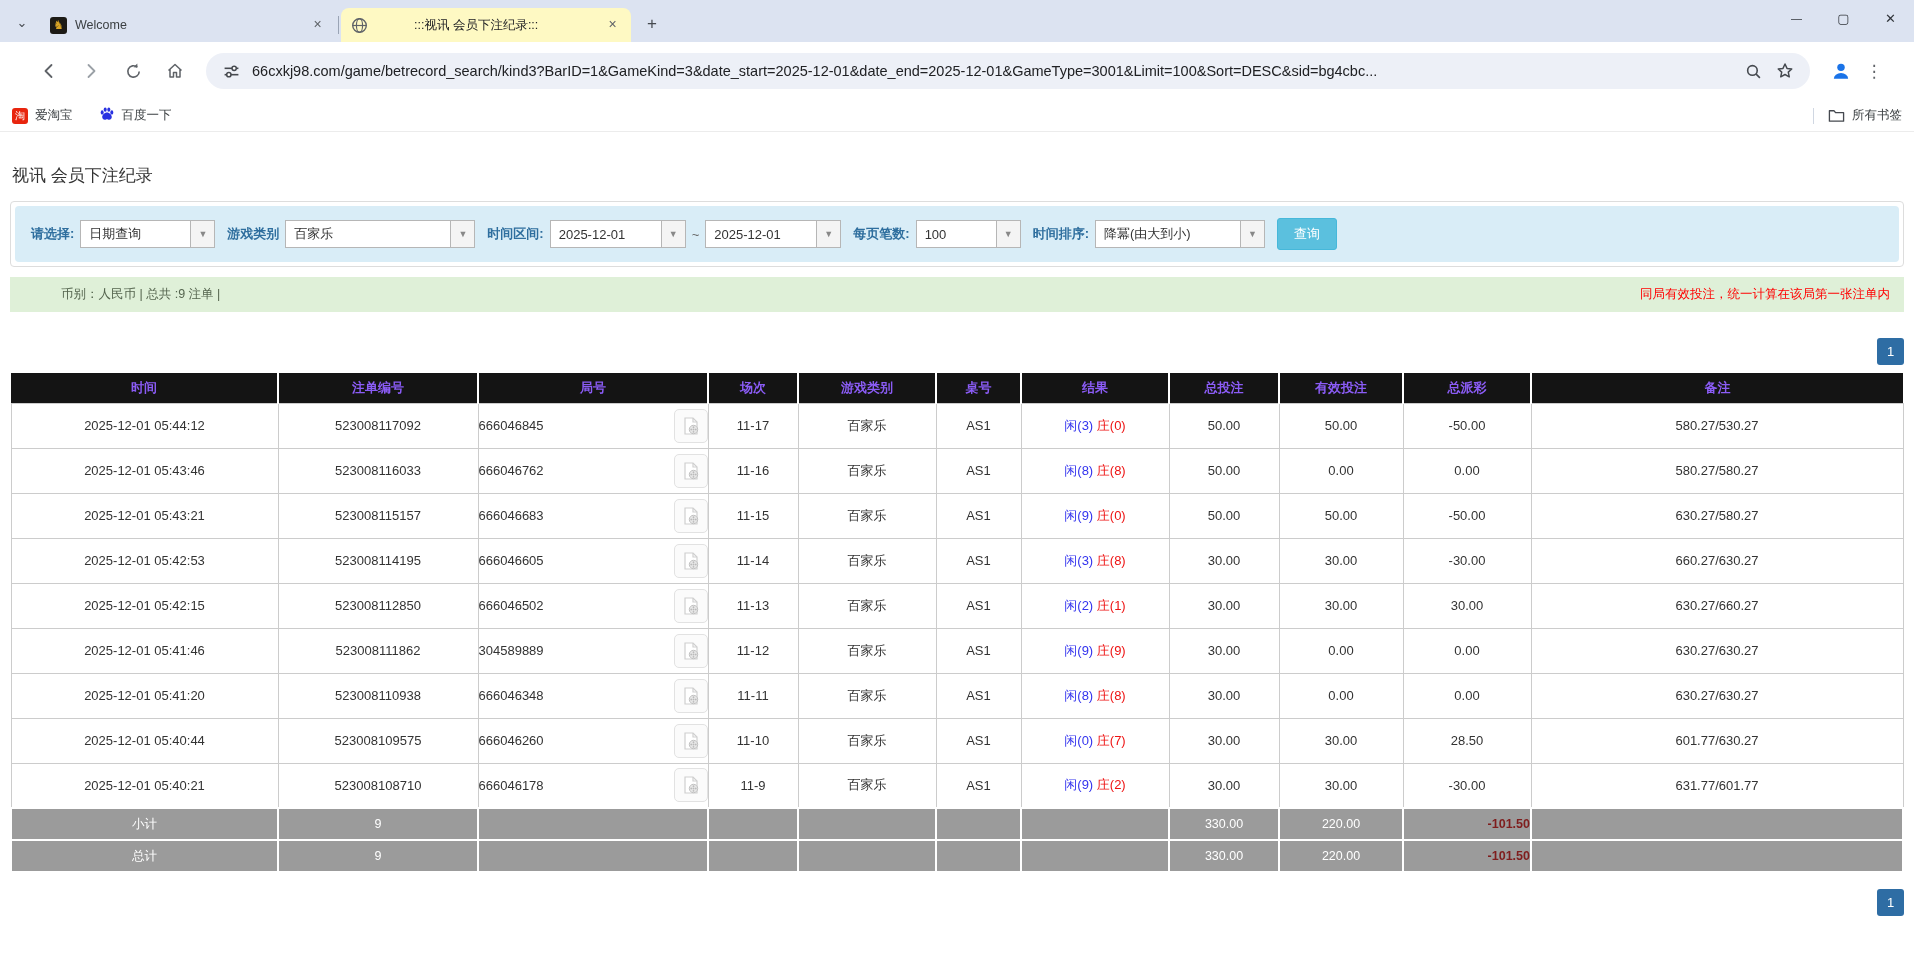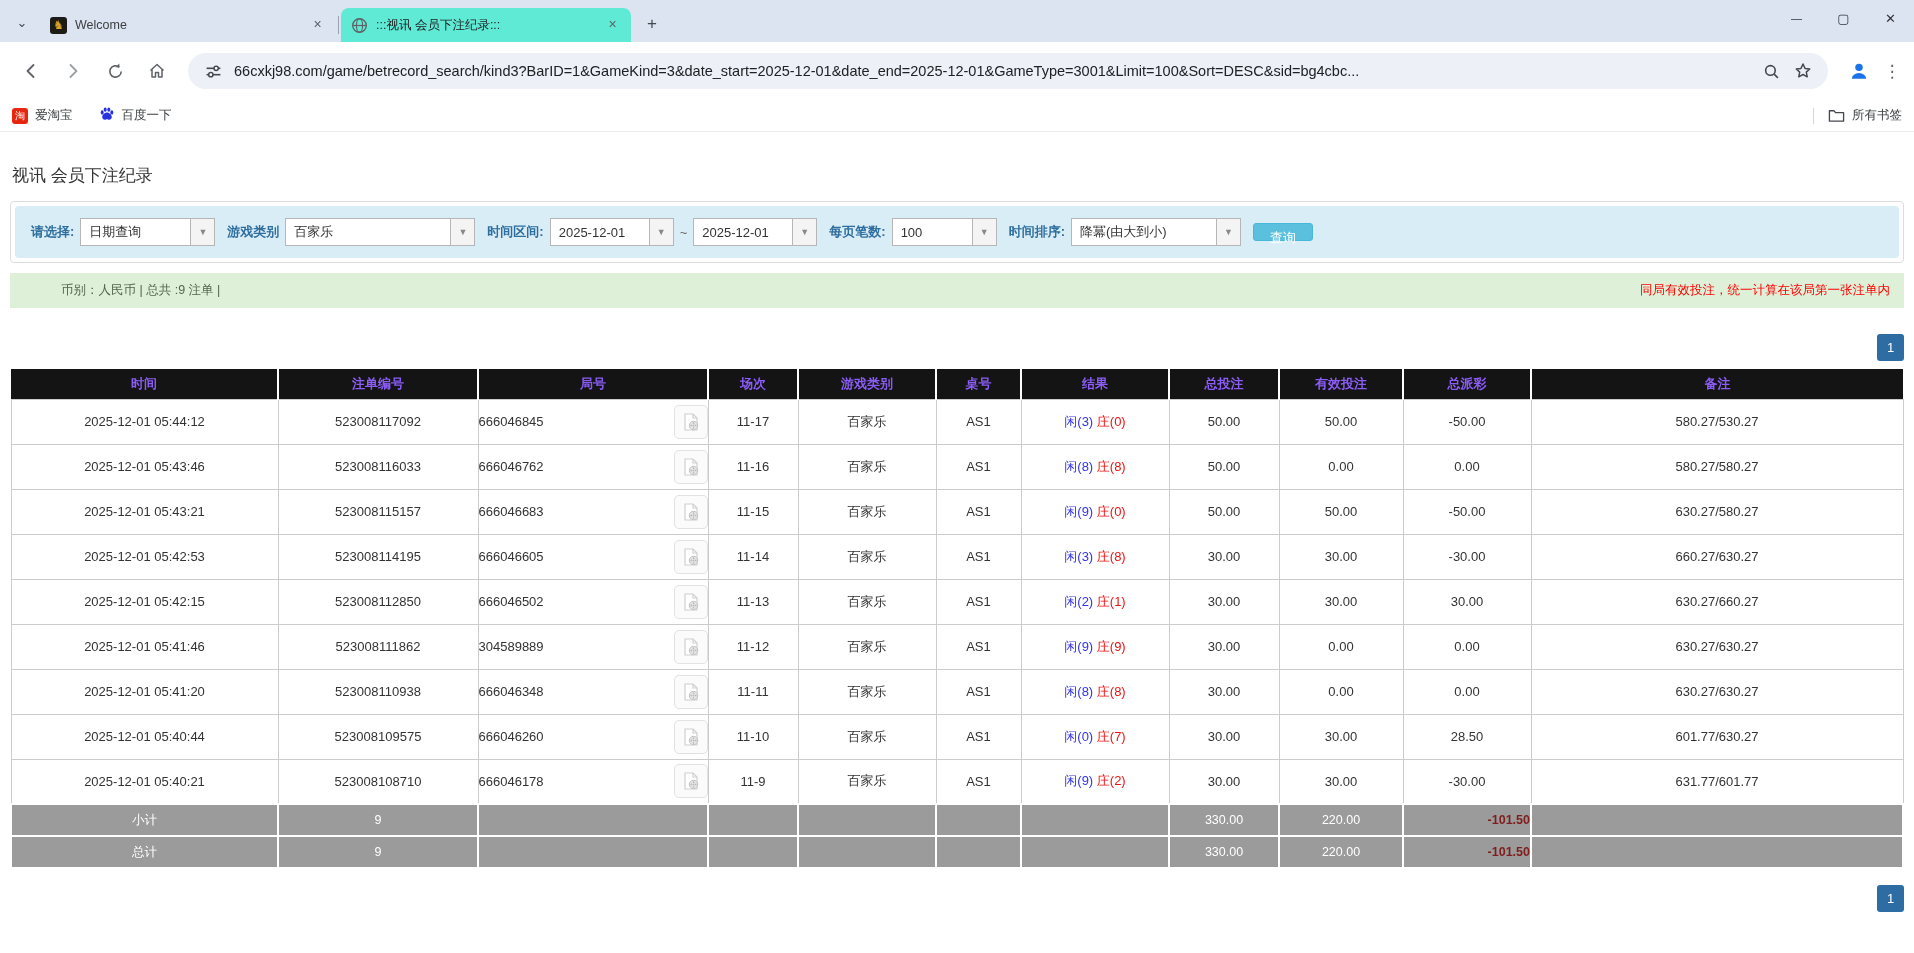--- a/index.html
+++ b/index.html
@@ -7,33 +7,33 @@
     font-family:"Liberation Sans","DejaVu Sans",sans-serif; }
   .browser { width:1914px; height:953px; position:relative; background:#fff; }
 
   
   .tabstrip { height:42px; background:#dce3f1; display:flex; align-items:flex-end; position:relative; }
   .tab-chevron { width:28px; height:28px; margin:0 4px 6px 8px; border-radius:50%; display:flex;
     align-items:center; justify-content:center; color:#45494f; font-size:13px; cursor:pointer; }
   .tab { display:flex; align-items:center; height:34px; width:290px; padding:0 10px; border-radius:8px 8px 0 0;
     font-size:12.5px; color:#3c4043; position:relative; }
   .tab.inactive { width:296px; }
-  .tab.active { background:#5eead4; color:#202124; }
+  .tab.active { background:#fef9c3; color:#202124;gap:38px; }
   .tab .favicon { width:17px; height:17px; margin-right:8px; flex:0 0 auto; }
   .fav-gold { background:#1d1b16; border-radius:3px; color:#d9a425; font-size:12px; line-height:17px; text-align:center; }
   .tab .tab-title { flex:1; white-space:nowrap; overflow:hidden; }
   .tab-close { width:17px; height:17px; border-radius:50%; text-align:center; line-height:15px; font-size:14px; color:#5f6368; }
   .tab-sep { width:1px; height:18px; background:#9aa4b5; margin:0 2px 8px 2px; }
   .new-tab { width:26px; height:26px; margin:0 0 5px 8px; display:flex; align-items:center; justify-content:center;
     color:#45494f; font-size:17px; border-radius:50%; }
   .win-controls { position:absolute; right:0; top:0; height:36px; display:flex; }
   .win-btn { width:47px; height:36px; display:flex; align-items:center; justify-content:center; color:#30343a; font-size:13px; }
 
   
-  .toolbar { height:58px; background:#fff; display:flex; align-items:center; padding:0 10px; }
+  .toolbar { height:58px; background:#fff; display:flex; align-items:center; padding:0 28px; }
   .nav-icon { width:34px; height:34px; display:flex; align-items:center; justify-content:center; margin:0 4px; border-radius:50%; }
   .omnibox { flex:1; height:36px; background:#edf0f7; border-radius:18px; margin:0 10px; display:flex; align-items:center; padding:0 12px; }
   .omni-url { flex:1; font-size:14.5px; color:#202124; white-space:nowrap; overflow:hidden; }
   .omni-icon { width:26px; height:26px; display:flex; align-items:center; justify-content:center; margin-left:6px; }
   .right-icons { display:flex; align-items:center; }
   .avatar-wrap { width:30px; height:30px; display:flex; align-items:center; justify-content:center; margin:0 6px; }
   .dots { font-size:17px; color:#5f6368; letter-spacing:0; width:24px; text-align:center; }
 
   
   .bookmarks { height:32px; background:#fff; display:flex; align-items:center; padding:0 12px; border-bottom:1px solid #ececec; }
@@ -48,24 +48,24 @@
   .content { padding:0 10px; }
   .page-title { font-size:17px; color:#333; font-weight:400; margin:32px 2px 14px 2px; }
 
   .filter-outer { border:1px solid #ddd; border-radius:4px; padding:4px; }
   .filter-panel { background:var(--filter-bg); border-radius:4px; display:flex; align-items:center; padding:12px 10px; gap:6px; }
   .f-label { color:var(--label-blue); font-size:13px; font-weight:bold; white-space:nowrap; margin-left:6px; }
   .combo { display:flex; height:28px; background:#fff; border:1px solid #b6b6b6; align-items:stretch; }
   .combo .val { padding:0 8px; font-size:13px; color:#333; display:flex; align-items:center; flex:1; white-space:nowrap; overflow:hidden; }
   .combo .arrow { width:24px; border-left:1px solid #b6b6b6; background:#f4f4f4; display:flex; align-items:center; justify-content:center;
     color:#888; font-size:9px; }
-  .w135{width:135px} .w190{width:190px} .w150{width:124px} .w105{width:105px} .w170{width:170px}
+  .w135{width:135px} .w190{width:190px} .w150{width:136px} .w105{width:105px} .w170{width:170px}
   .tilde { color:#666; font-size:13px; }
   .search-btn { background:var(--button-blue); border:1px solid #46b8da; color:#fff; font-size:13px; padding:5px 16px;
-    border-radius:3px; margin-left:6px; cursor:pointer; height:18px; }
+    border-radius:3px; margin-left:6px; cursor:pointer; height:32px; }
 
   .summary-bar { margin-top:10px; background:var(--summary-bg); padding:9px 14px; display:flex; font-size:12.5px; }
   .summary-left { color:#55654f;margin-left:37px; }
   .summary-right { margin-left:auto; color:var(--negative-red); }
 
   .pager-row { display:flex; justify-content:flex-end; margin:26px 0 8px 0; }
   .pager-row.bottom { margin:16px 0 0 0; }
   .page-btn { min-width:27px; height:27px; background:var(--pagination-blue); color:#fff; font-size:13px;
     border:none; border-radius:3px; cursor:pointer; }
 

